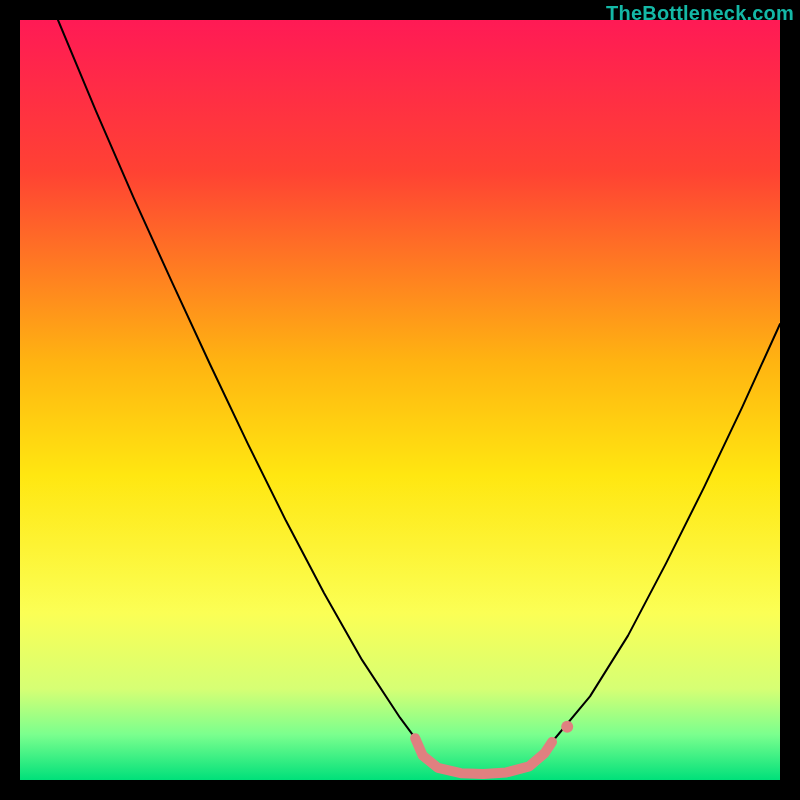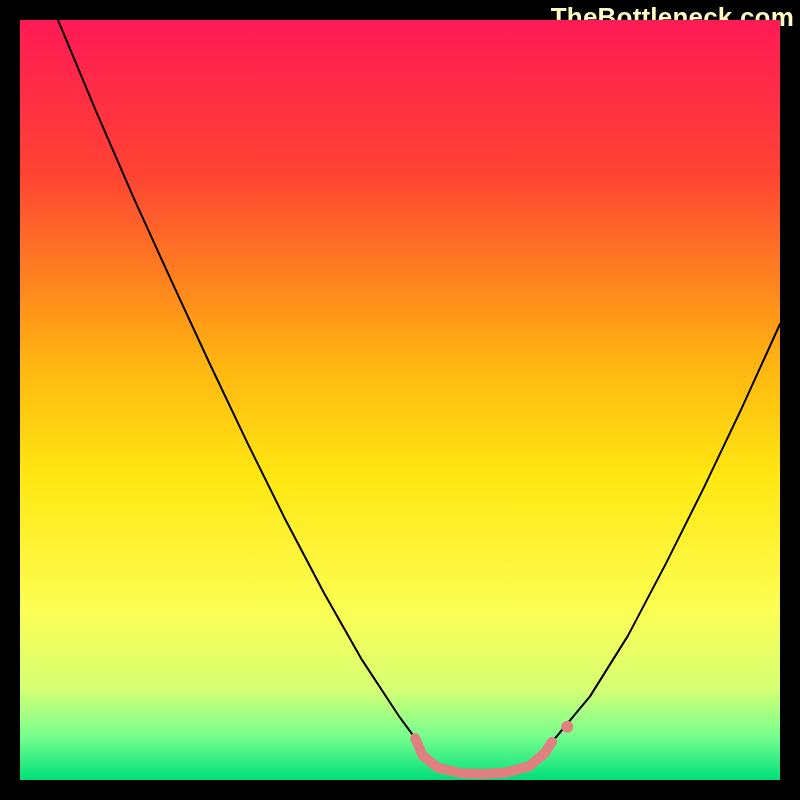--- a/index.html
+++ b/index.html
@@ -21,23 +21,23 @@
     position: absolute;
     left: 20px;
     top: 20px;
     width: 760px;
     height: 760px;
   }
   .watermark {
     position: absolute;
     top: 2px;
     right: 6px;
-    font-size: 26px;
+    font-size: 20px;
     font-weight: 600;
-    color: #fef9c3;
+    color: #14b8a6;
     letter-spacing: 0.2px;
   }
 </style>
 </head>
 <body>
 
 <div class="frame">
   <div class="watermark">TheBottleneck.com</div>
 
   <svg class="plot" viewBox="0 0 760 760" preserveAspectRatio="none">

